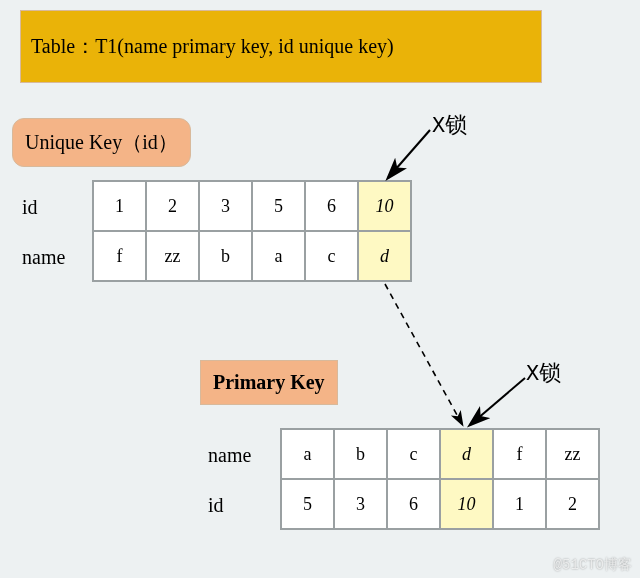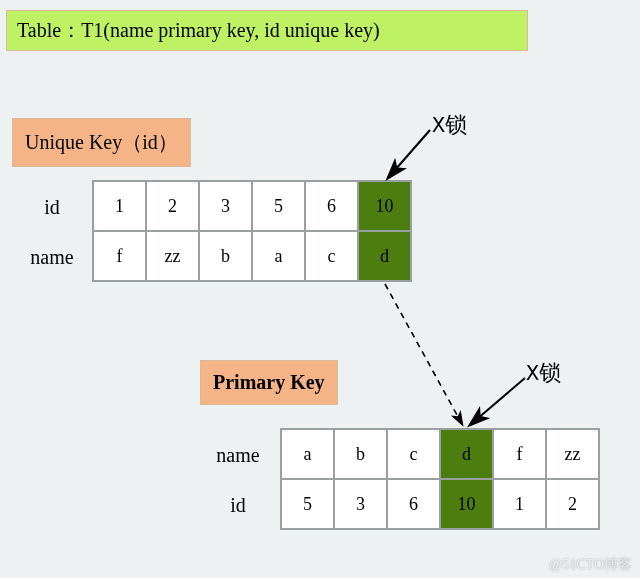--- a/index.html
+++ b/index.html
@@ -7,88 +7,89 @@
     padding: 0;
     background: #edf1f2;
     font-family: "Times New Roman", serif;
     width: 640px;
     height: 578px;
     position: relative;
     overflow: hidden;
   }
   .title-box {
     position: absolute;
-    left: 6px;
+    left: 20px;
     top: 10px;
     width: 500px;
-    padding: 6px 10px;
-    background: #bef264;
+    padding: 22px 10px;
+    background: #eab308;
     border: 1px solid #d8b99b;
     font-size: 20px;
   }
   .section-label {
     position: absolute;
     background: #f4b487;
     border: 1px solid #d8b99b;
     padding: 10px 12px;
     font-size: 20px;
   }
   .lock-label {
     position: absolute;
     font-size: 22px;
     font-family: Liberation Mono, monospace;
   }
   .row-label {
     position: absolute;
     font-size: 20px;
-    text-align: center;
+    text-align: left;
     width: 60px;
   }
   .grid {
     position: absolute;
     display: grid;
     border: 1px solid #9aa0a2;
   }
   .cell {
     border: 1px solid #9aa0a2;
     display: flex;
     align-items: center;
     justify-content: center;
     font-size: 18px;
     background: #fff;
     box-sizing: border-box;
   }
   .cell.hi {
-    background: #4d7c0f;
+    background: #fef9c3;
+    font-style: italic;
   }
   svg.overlay {
     position: absolute;
     left: 0; top: 0;
     width: 640px;
     height: 578px;
     pointer-events: none;
   }
   .watermark {
     position: absolute;
     right: 8px;
     bottom: 4px;
     color: rgba(255,255,255,0.7);
     font-size: 14px;
-    font-family: Liberation Serif, serif;
+    font-family: Liberation Mono, monospace;
     text-shadow: 0 0 2px rgba(0,0,0,.4);
   }
 </style>
 </head>
 <body>
 
 <div class="title-box">
   <span>Table：T1(name primary key, id unique key)</span>
 </div>
 
-<div class="section-label" style="left:12px; top:118px;">
+<div class="section-label" style="left:12px; top:118px;border-radius:12px;">
   <span>Unique Key（id）</span>
 </div>
 
 <div class="lock-label" style="left:432px; top:110px;">X锁</div>
 
 <div class="row-label" style="left:22px; top:196px;">id</div>
 <div class="row-label" style="left:22px; top:246px;">name</div>
 
 <div class="grid" id="g1" style="left:92px; top:180px; grid-template-columns: repeat(6, 53px); grid-template-rows: 50px 50px;">
     <div class="cell">1</div>

